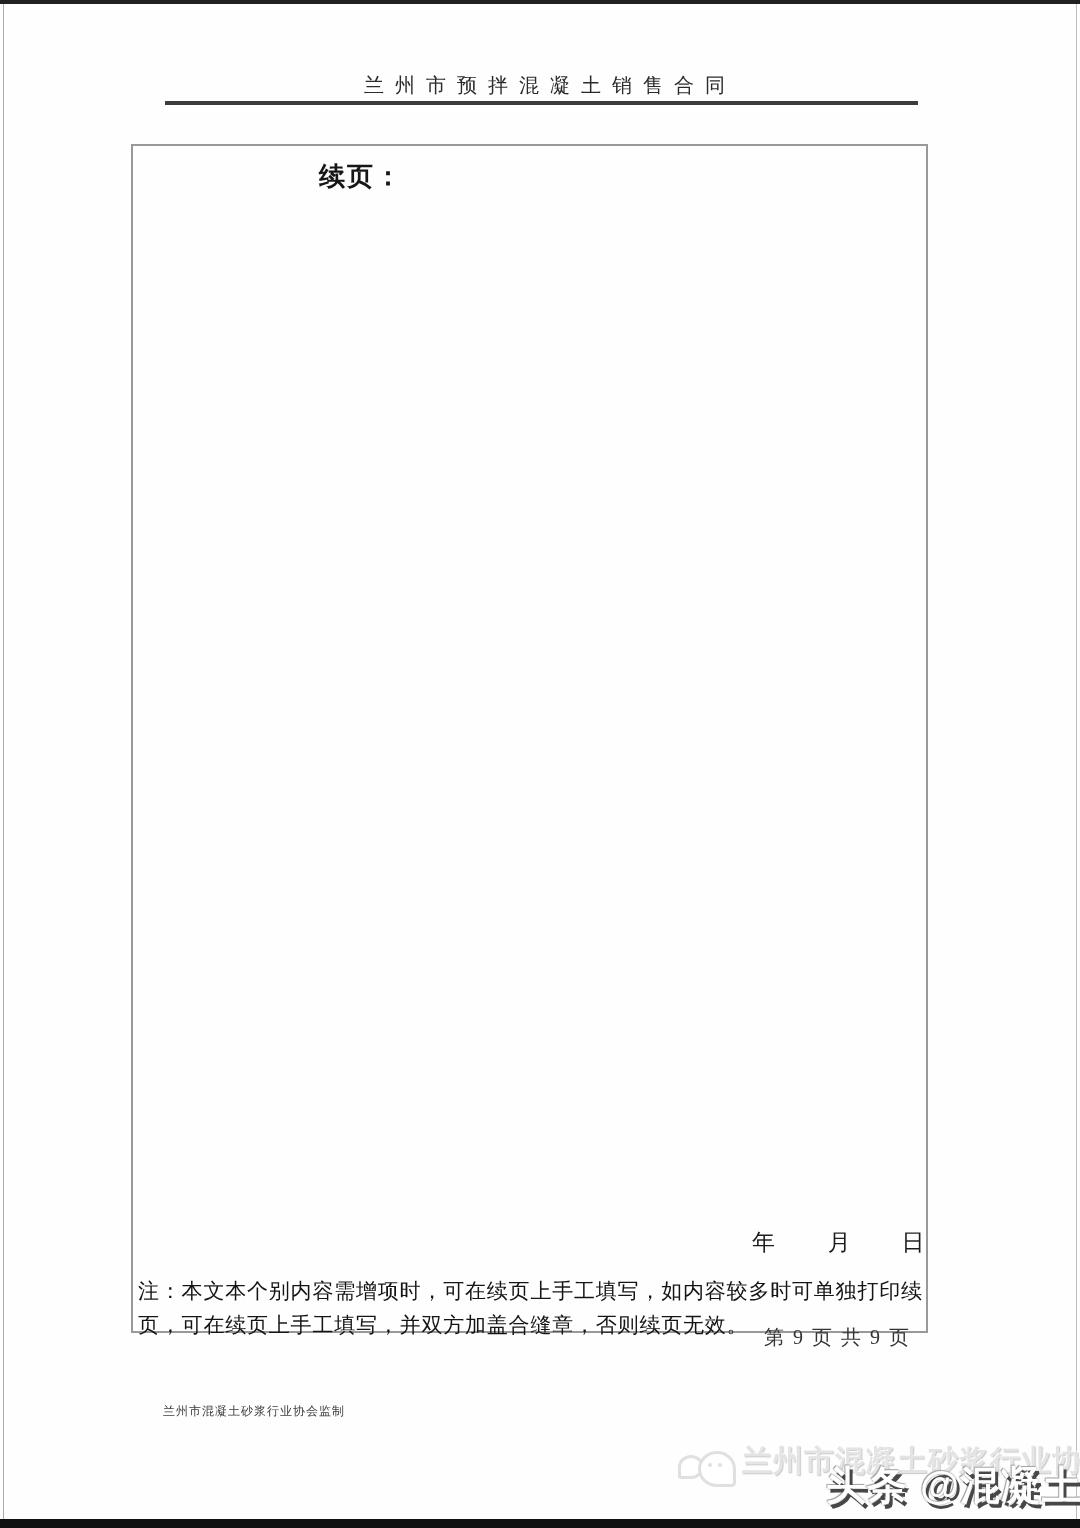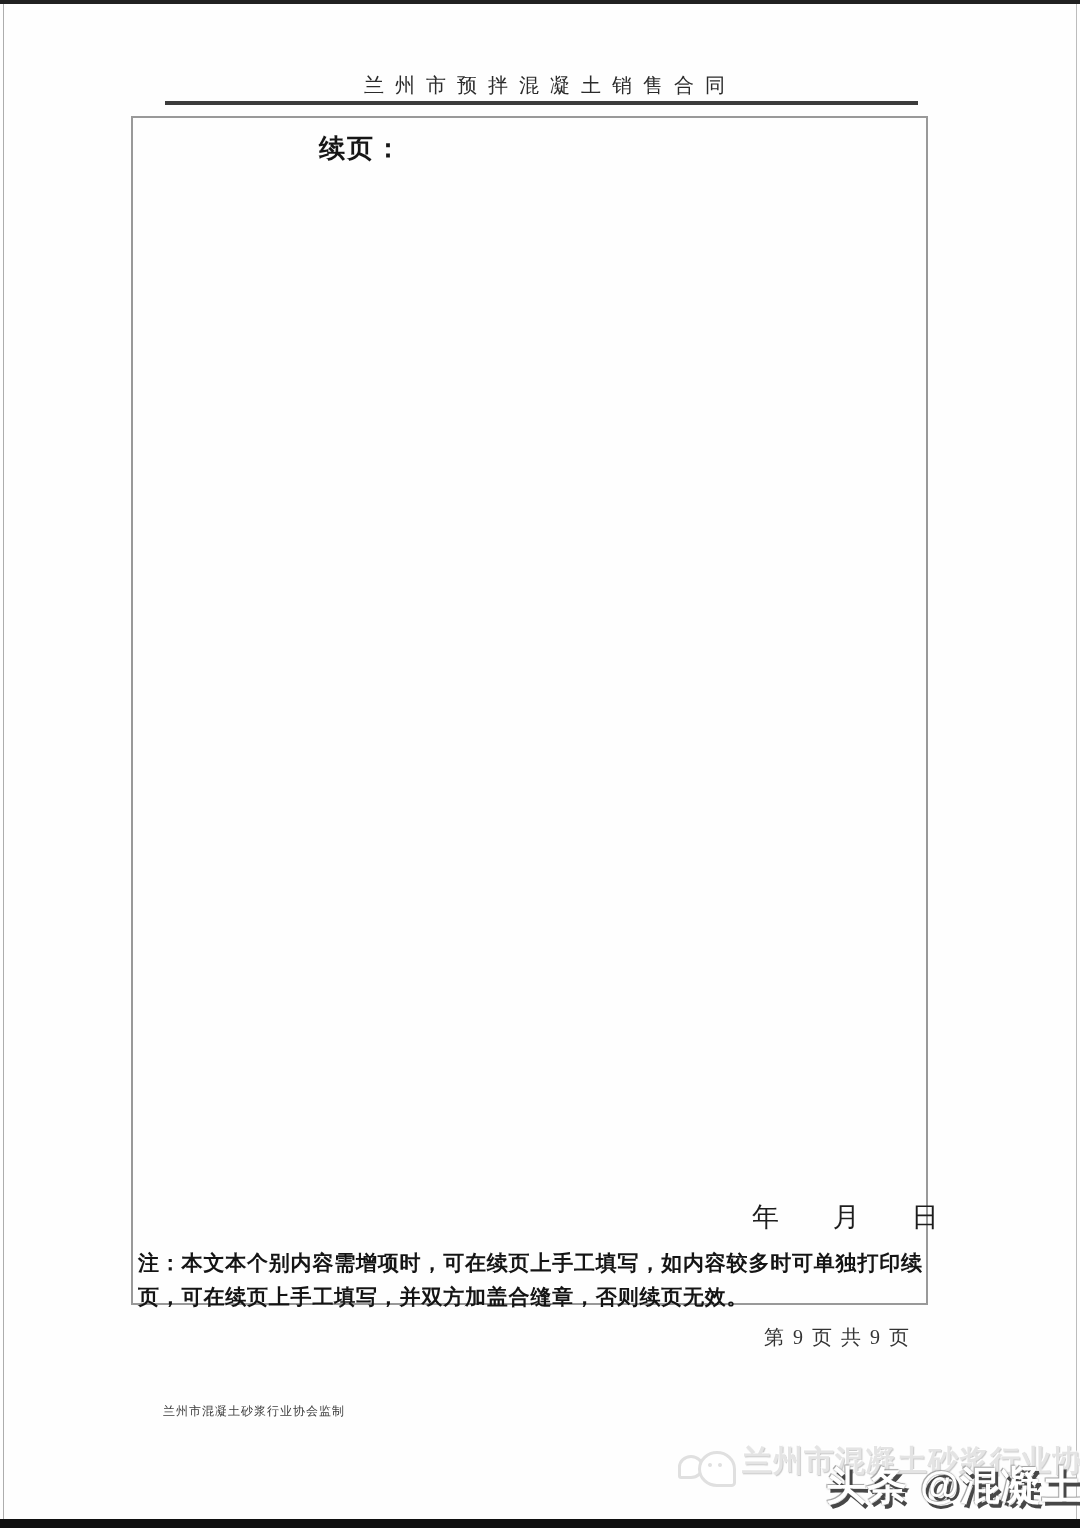--- a/index.html
+++ b/index.html
@@ -35,50 +35,50 @@
     color: var(--ink, #2b2b2b);
   }
   .title-rule {
     position: absolute;
     left: 165px; top: 101px;
     width: 753px; height: 4px;
     background: var(--rule, #3c3c3c);
   }
   .cont-box {
     position: absolute;
-    left: 131px; top: 116px;
+    left: 131px; top: 144px;
     width: 797px; height: 1189px;
     border: 2px solid var(--box-border, #999999);
     box-sizing: border-box;
     background: #fefefe;
   }
   .cont-label {
     position: absolute;
     left: 186px; top: 13px;   
     font-size: 26px;
     font-weight: bold;
     color: #161616;
     letter-spacing: 2px;
   }
   .date-line {
     position: absolute;
     left: 619px; top: 1081px; 
-    font-size: 27px;
+    font-size: 23px;
     color: #1d1d1d;
     white-space: nowrap;
   }
   .date-line span { display: inline-block; }
   .date-year  { margin-right: 47px; }
   .date-month { margin-right: 45px; }
   .note {
     position: absolute;
     left: 5px; top: 1128px;  
     width: 792px;
     font-family: "Liberation Sans", "DejaVu Sans", sans-serif;
-    font-weight: bold;
+    font-weight: normal;
     font-size: 21px;
     line-height: 34px;
     letter-spacing: 0.8px;
     color: #141414;
     white-space: nowrap;
   }
   .footer-credit {
     position: absolute;
     left: 163px; top: 1403px;
     font-size: 12px;

